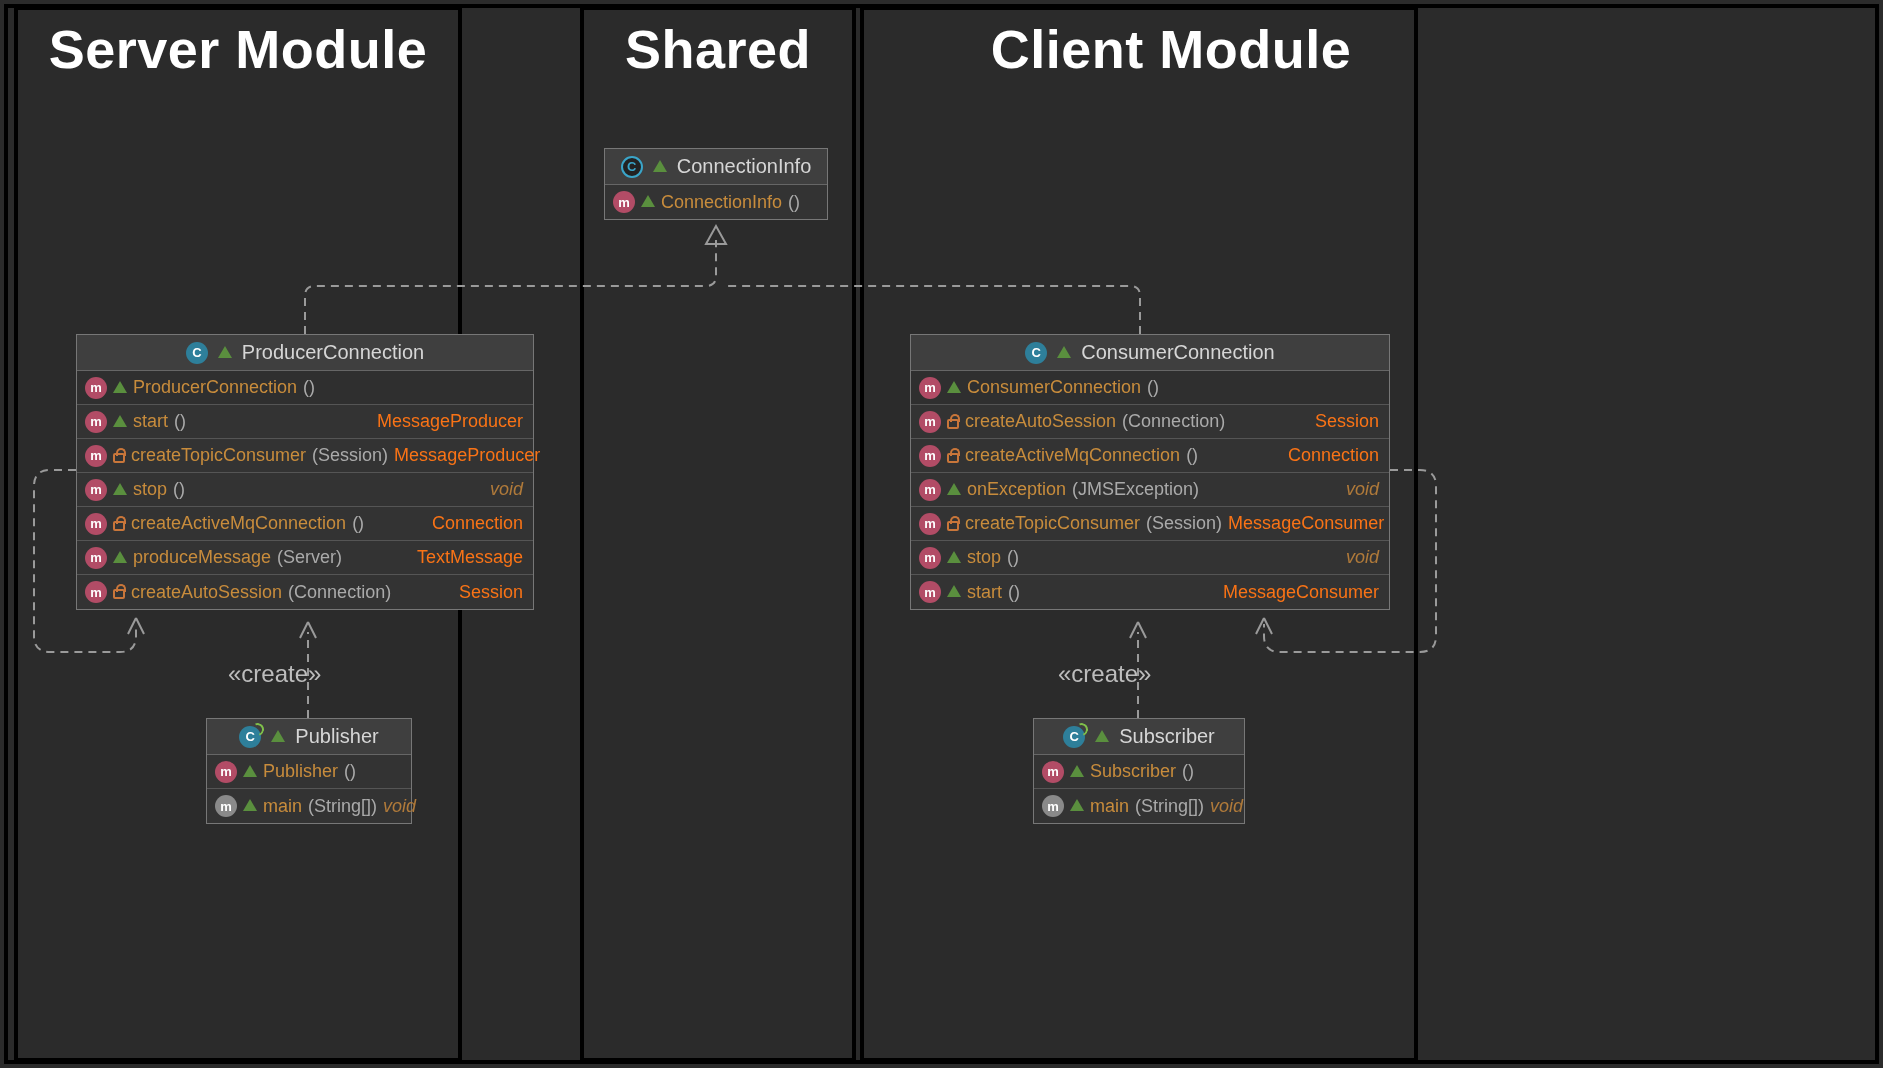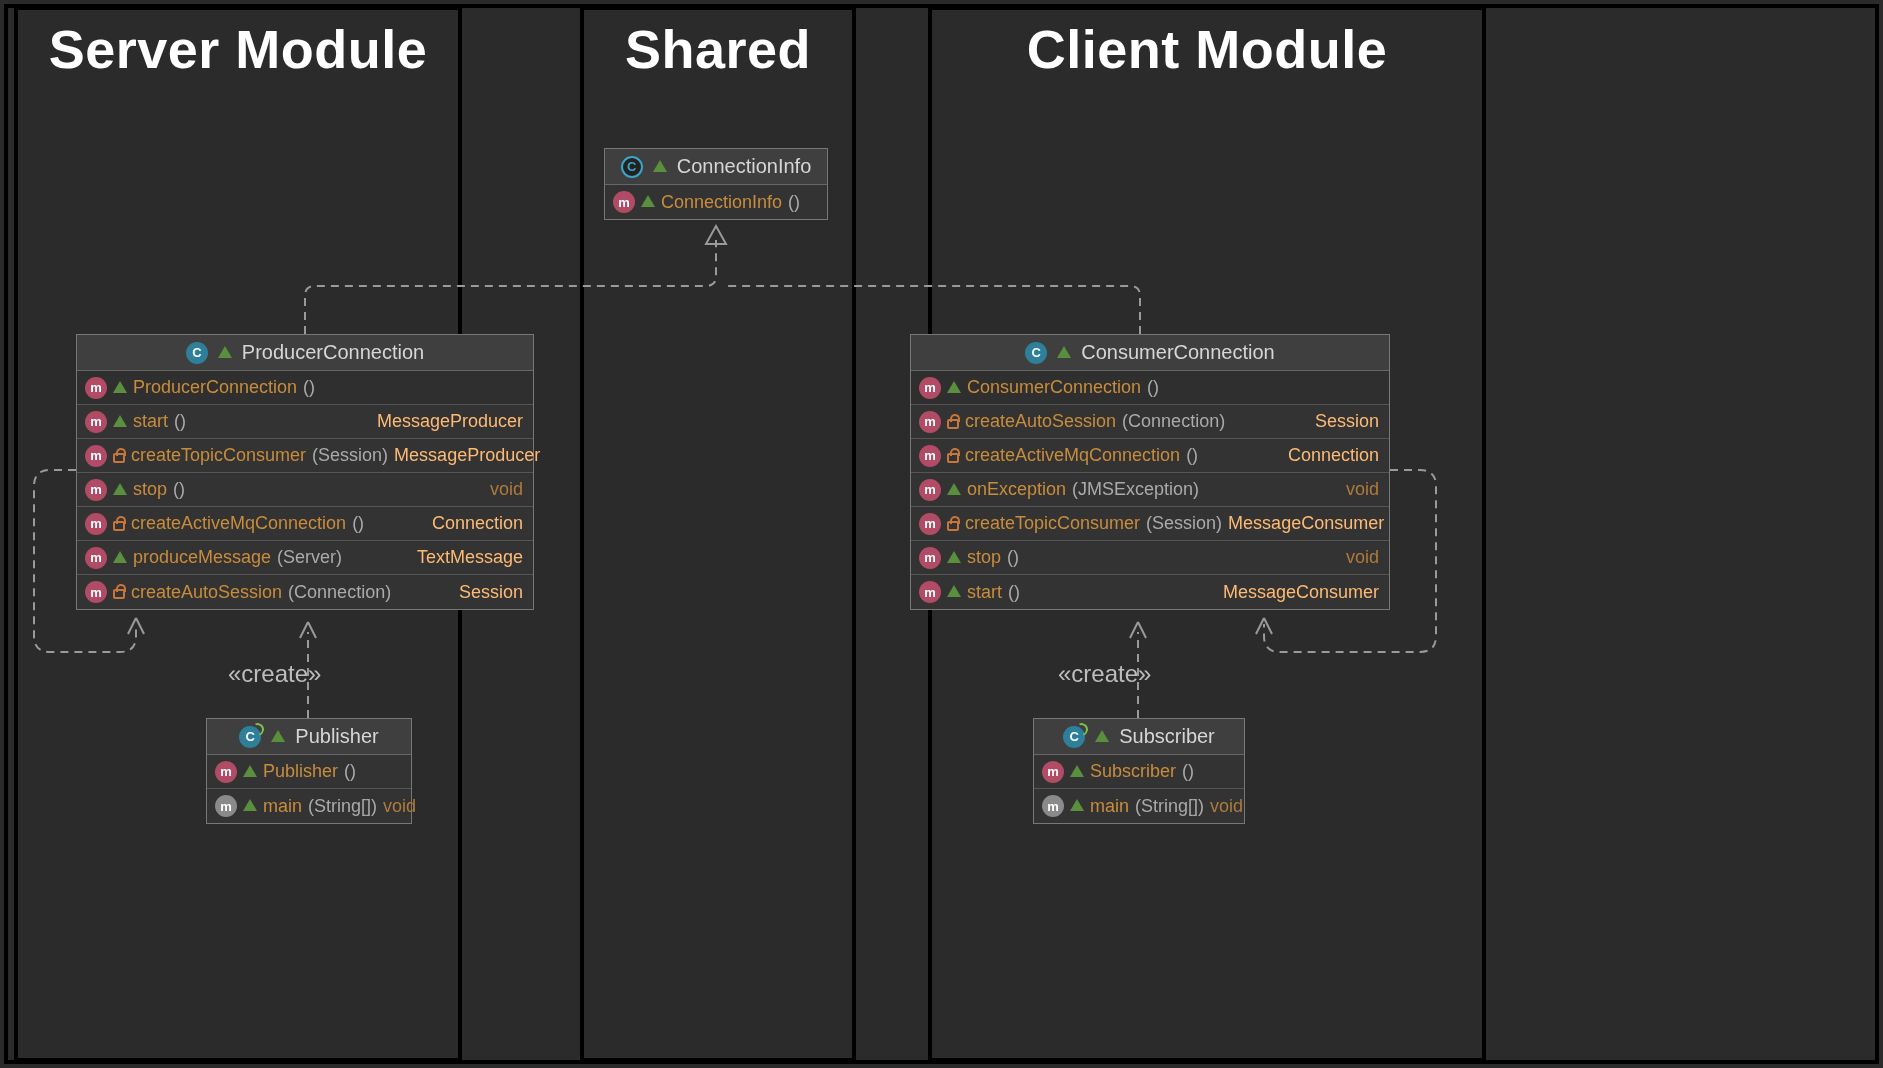--- a/index.html
+++ b/index.html
@@ -22,21 +22,21 @@
 
   
   .col-frame {
     position: absolute;
     top: 6px;
     bottom: 6px;
     border: 4px solid #000;
   }
   .col-server { left: 14px;  width: 448px; }
   .col-shared { left: 580px; width: 276px; }
-  .col-client { left: 928px; width: 558px; }
+  .col-client { left: 860px; width: 558px; padding-left: 32px; }
 
   .col-title {
     position: absolute;
     top: 8px;
     width: 100%;
     text-align: center;
     color: #ffffff;
     font-weight: 700;
     font-size: 54px;
     letter-spacing: 0.5px;
@@ -67,22 +67,22 @@
     border-bottom: 1px solid #555;
     background: #333;
     padding: 4px 10px 4px 8px;
     min-height: 34px;
     gap: 6px;
   }
   .cb-row:last-child { border-bottom: none; }
   .cb-row.dark { background: #2f2f2f; }
   .cb-method { color: #c88c3c; }
   .cb-params { color: #aaa; }
-  .cb-ret { margin-left: auto; color: #fdba74; }
-  .cb-ret.void { color: #b07a3a; }
+  .cb-ret { margin-left: auto; color: #f97316; }
+  .cb-ret.void { color: #b07a3a; font-style: italic; }
 
   
   .ico {
     display: inline-flex;
     align-items: center;
     justify-content: center;
     width: 22px;
     height: 22px;
     border-radius: 50%;
     font-size: 13px;

